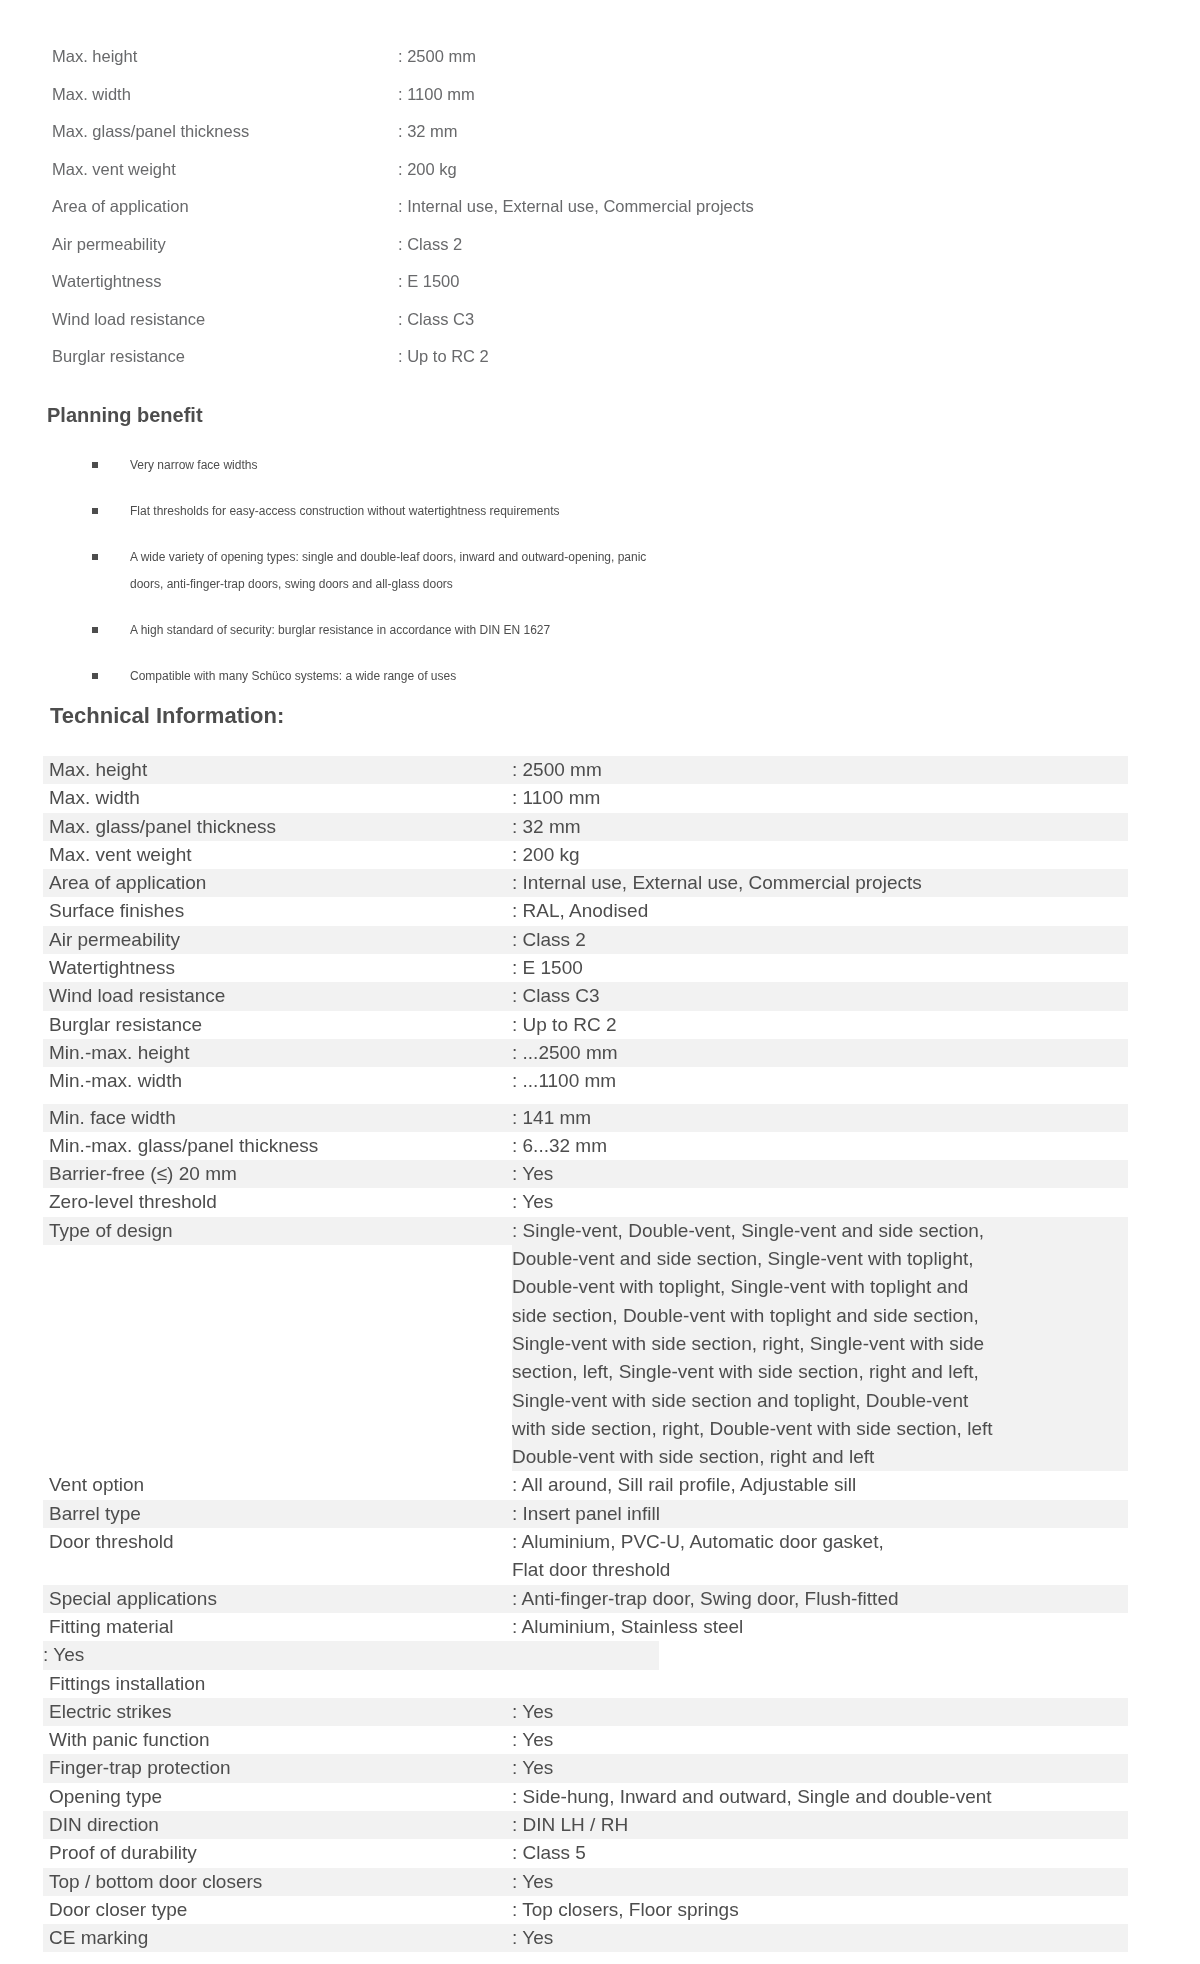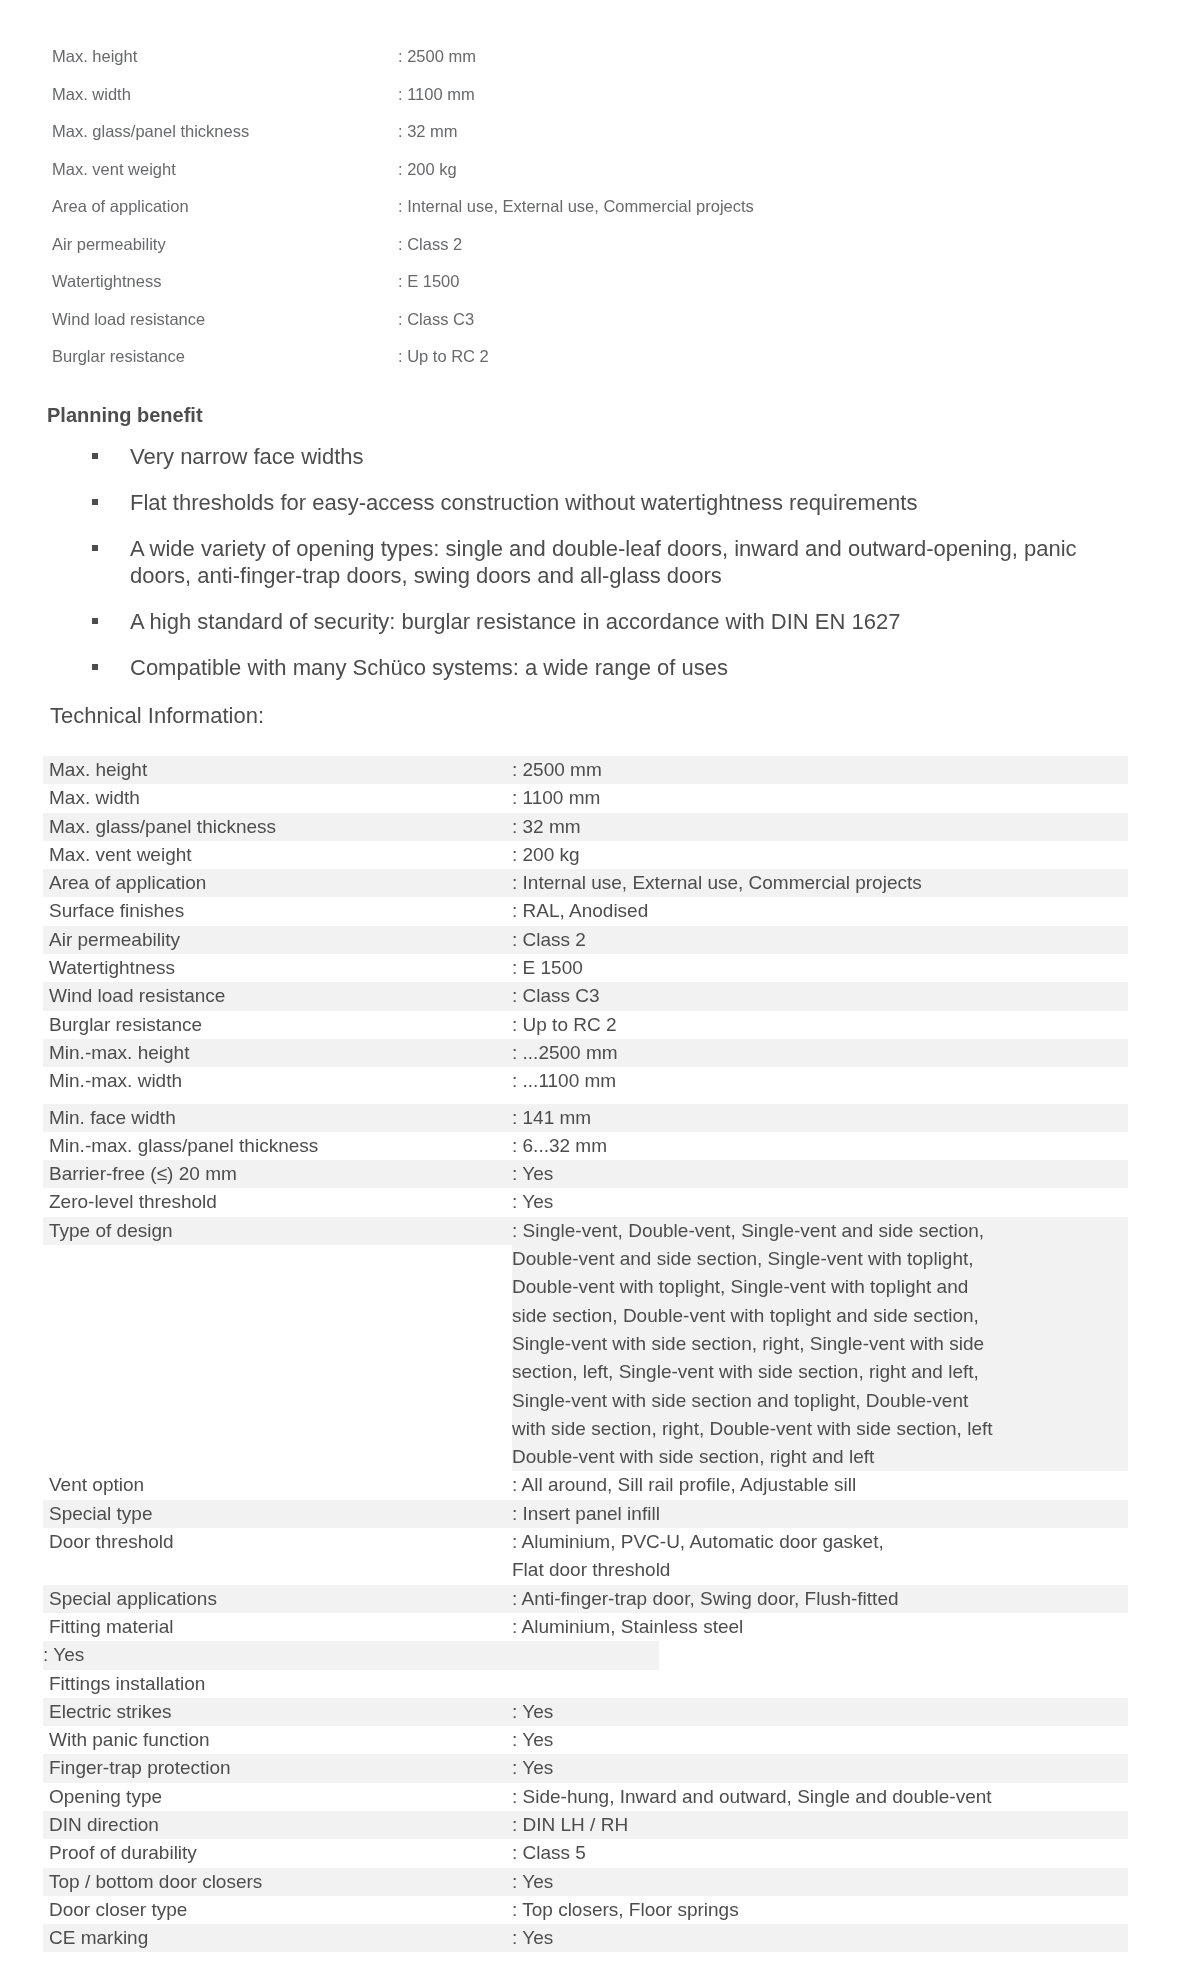--- a/index.html
+++ b/index.html
@@ -11,25 +11,25 @@
   }
   
   .top-specs{position:absolute;left:52px;top:38px;width:1120px;}
   .top-specs .spec-row{display:flex;height:37.5px;align-items:center;
     font-size:16.5px;color:var(--muted-text,#68696b);}
   .top-specs .spec-label{width:346px;flex:0 0 346px;white-space:pre;}
   .top-specs .spec-value{white-space:pre;}
   
   .h-planning{position:absolute;left:47px;top:404px;font-size:20px;font-weight:bold;
     color:var(--body-text,#4d4d4d);}
-  .h-technical{position:absolute;left:50px;top:703px;font-size:22px;font-weight:normal;
+  .h-technical{position:absolute;left:50px;top:703px;font-size:22px;font-weight:bold;
     color:var(--body-text,#4d4d4d);}
   
   .bullets{position:absolute;left:92px;top:443px;width:1080px;}
-  .bullet-item{display:flex;margin-bottom:19px;font-size:22px;line-height:27px;}
+  .bullet-item{display:flex;margin-bottom:19px;font-size:12px;line-height:27px;margin-top:9px;}
   .bullet-marker{flex:0 0 6px;width:6px;height:6px;background:#4d4d4d;margin-top:10px;margin-right:32px;}
   .bullet-text{white-space:pre;}
   
   .tables{position:absolute;left:43px;top:756px;width:1140px;}
   .tbl{width:1085px;}
   .tbl-b{margin-top:8px;}
   .t-row{display:flex;align-items:flex-start;}
   .t-label{flex:0 0 469px;width:469px;box-sizing:border-box;padding-left:6px;
     font-size:19px;line-height:28.3px;white-space:pre;}
   .t-value{flex:0 0 616px;width:616px;font-size:19px;line-height:28.3px;white-space:pre;overflow:visible;}
@@ -217,21 +217,21 @@
 with side section, right, Double-vent with side section, left
 Double-vent with side section, right and left</span>
       </div>
 
       <div class="t-row">
         <span class="t-label">Vent option</span>
         <span class="t-value">: All around, Sill rail profile, Adjustable sill</span>
       </div>
 
       <div class="t-row shaded">
-        <span class="t-label">Special type</span>
+        <span class="t-label">Barrel type</span>
         <span class="t-value">: Insert panel infill</span>
       </div>
 
       <div class="t-row">
         <span class="t-label">Door threshold</span>
         <span class="t-value">: Aluminium, PVC-U, Automatic door gasket,
 Flat door threshold</span>
       </div>
 
       <div class="t-row shaded">

